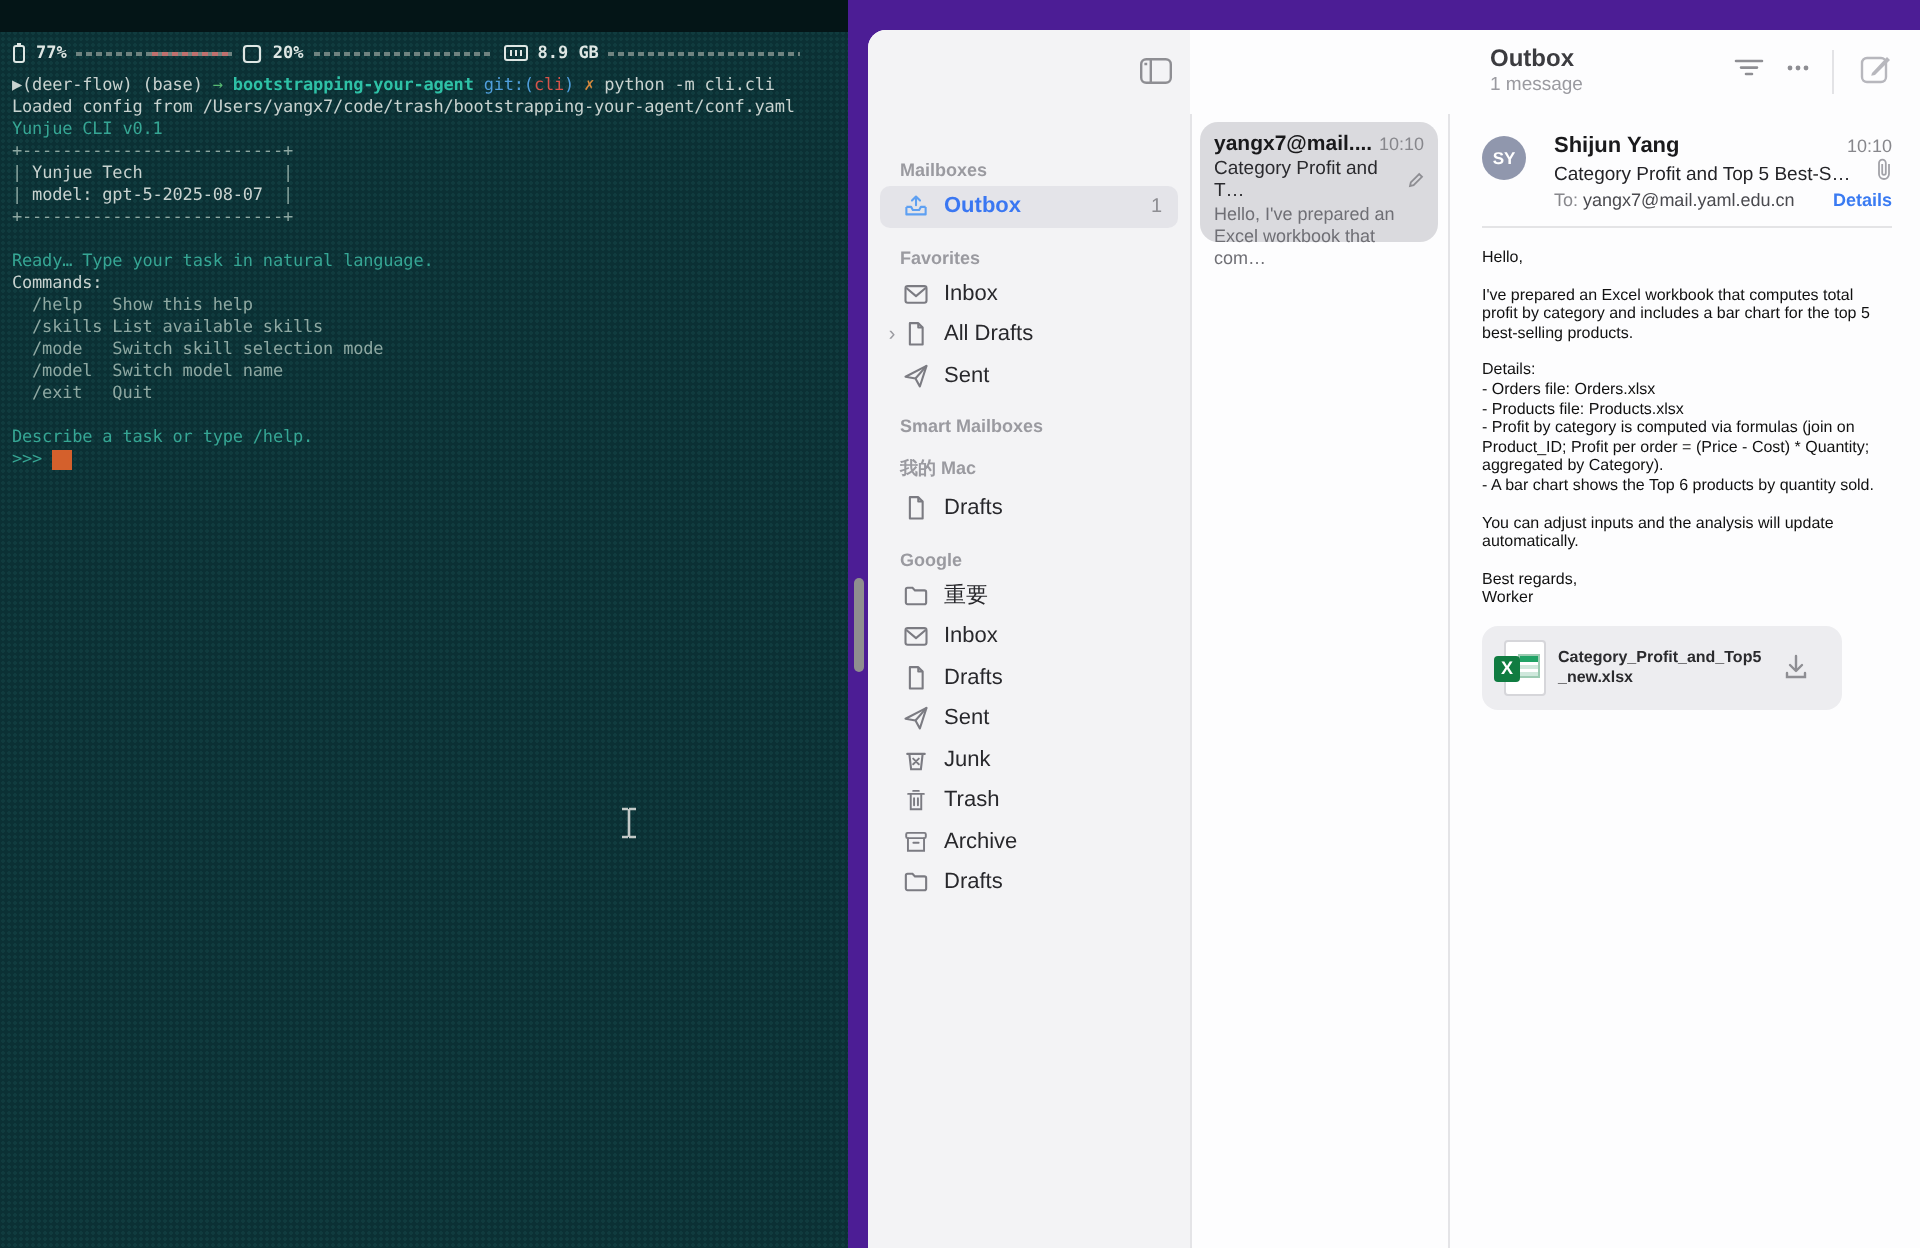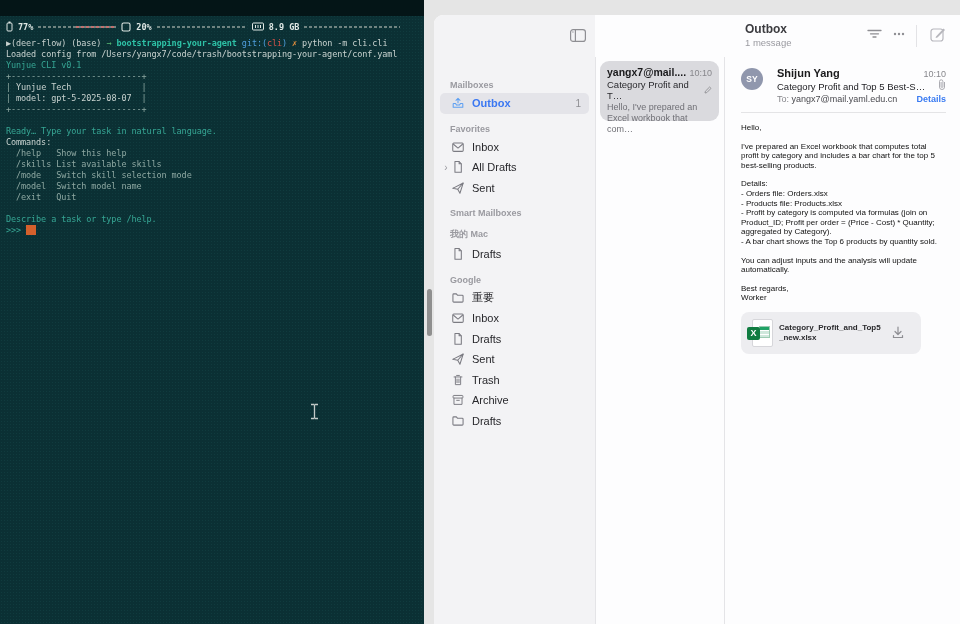--- a/index.html
+++ b/index.html
@@ -1,16 +1,16 @@
 <!DOCTYPE html>
 <html><head>
 <meta charset="utf-8">
 <style>
   html,body{margin:0;padding:0;background:#000;}
-  #stage{position:relative;width:960px;height:624px;background:#e5e5e5;overflow:hidden;
+  #stage{position:relative;width:960px;height:624px;background:#4c1d95;overflow:hidden;
          font-family:"Liberation Sans",sans-serif;}
 
   
   #terminal{position:absolute;left:0;top:0;width:424px;height:624px;
     background-color:#0b3034;
     background-image:radial-gradient(#103b3e 1px,transparent 1px);
     background-size:3px 3px;}
   #t-topstrip{position:absolute;left:0;top:0;width:100%;height:16px;background:#041517;}
   #t-status{position:absolute;left:6px;top:20px;width:414px;height:13px;
     display:flex;align-items:center;gap:5px;
@@ -60,21 +60,21 @@
   .sb-icon{width:16px;flex:0 0 16px;display:inline-flex;justify-content:center;color:#7b7b82;margin-right:6px;}
   .sb-label{flex:1 1 auto;white-space:nowrap;}
   .sb-badge{margin-right:8px;font-size:10px;color:#8e8e93;}
   .sb-item.sel{background:#e4e4e9;}
   .sb-item.sel .sb-label{color:#3a77f2;font-weight:600;}
   .sb-item.sel .sb-icon{color:#5ea0f2;}
 
   
   #list-item{position:absolute;left:4px;top:4px;width:119px;height:60px;background:#dadade;border-radius:9px;
     padding:5px 7px;box-sizing:border-box;}
-  .li-row1{display:flex;justify-content:space-between;align-items:flex-end;}
+  .li-row1{display:flex;justify-content:space-between;align-items:center;}
   .li-sender{font-size:10.5px;font-weight:700;color:#19191b;}
   .li-time{font-size:9px;color:#87878c;}
   .li-subj{display:flex;justify-content:flex-end;align-items:center;font-size:9.5px;color:#2a2a2e;margin-top:1px;}
   .li-preview{font-size:9px;color:#6f6f75;line-height:11px;margin-top:1px;}
 
   
   #rd-header{position:relative;padding:10px 14px 0 16px;}
   #rd-avatar{position:absolute;left:16px;top:11px;width:22px;height:22px;border-radius:50%;
     background:#9097ad;color:#fff;font-size:8.5px;font-weight:700;
     display:flex;align-items:center;justify-content:center;}
@@ -254,20 +254,30 @@
                 <path d="M2 8.4 L14 2.2 L10.2 14 L7.7 9.4 Z" fill="none" stroke="currentColor" stroke-width="1.2" stroke-linejoin="round"></path>
                 <path d="M7.7 9.4 L14 2.2" fill="none" stroke="currentColor" stroke-width="1.2"></path>
               </svg>
             </span>
             <span class="sb-label">Sent</span>
           </div>
           <div class="sb-item">
             <span class="chev"></span>
             <span class="sb-icon">
               <svg width="14" height="14" viewBox="0 0 16 16">
+                <path d="M3 4.5 H13 M4.2 4.5 L5.2 13.3 H10.8 L11.8 4.5" fill="none" stroke="currentColor" stroke-width="1.2" stroke-linecap="round"></path>
+                <path d="M6.4 7.2 L9.6 10.4 M9.6 7.2 L6.4 10.4" stroke="currentColor" stroke-width="1.1" stroke-linecap="round"></path>
+              </svg>
+            </span>
+            <span class="sb-label">Junk</span>
+          </div>
+          <div class="sb-item">
+            <span class="chev"></span>
+            <span class="sb-icon">
+              <svg width="14" height="14" viewBox="0 0 16 16">
                 <path d="M3.5 4.5 H12.5 M5 4.5 V13.3 H11 V4.5 M6.4 2.8 H9.6 M6.9 7 V11 M9.1 7 V11" fill="none" stroke="currentColor" stroke-width="1.1" stroke-linecap="round"></path>
               </svg>
             </span>
             <span class="sb-label">Trash</span>
           </div>
           <div class="sb-item">
             <span class="chev"></span>
             <span class="sb-icon">
               <svg width="14" height="14" viewBox="0 0 16 16">
                 <rect x="2.4" y="2.8" width="11.2" height="3" rx="0.8" fill="none" stroke="currentColor" stroke-width="1.1"></rect>

